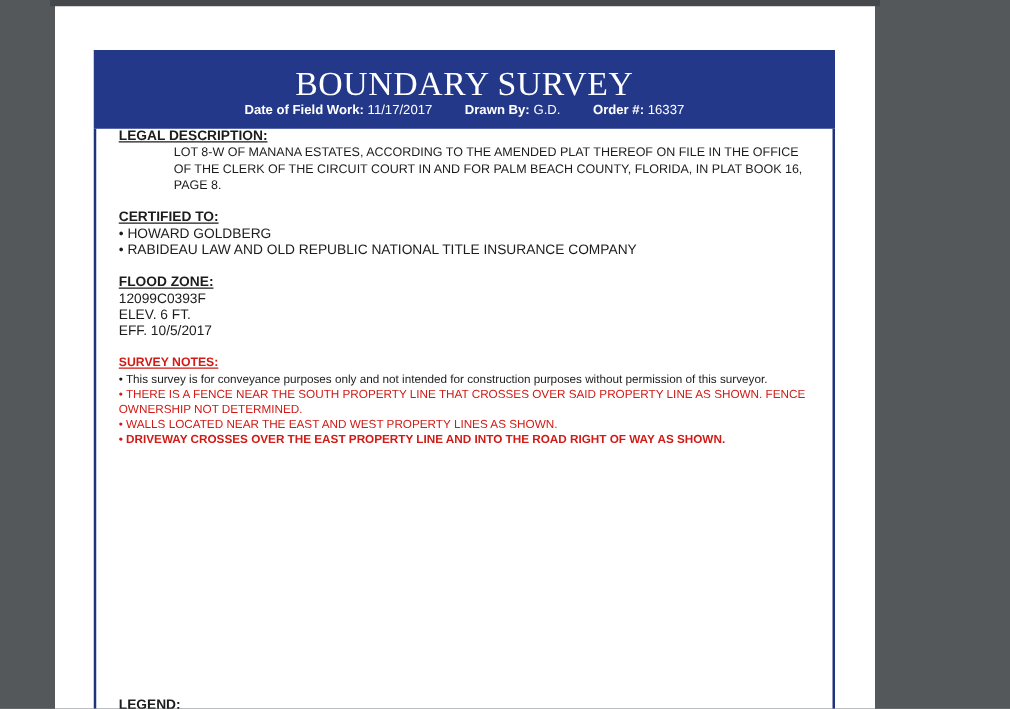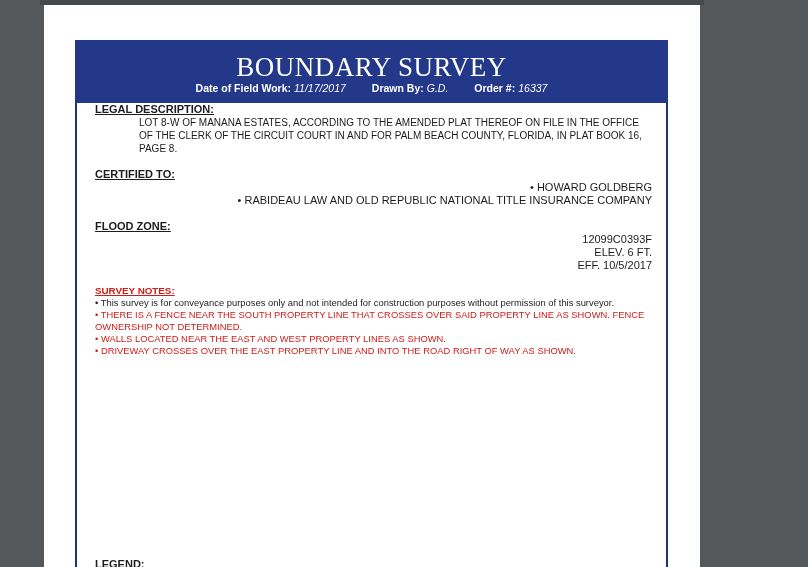--- a/index.html
+++ b/index.html
@@ -15,36 +15,36 @@
           background: #ffffff; }
 
   
   .band { position: absolute; left: 31px; top: 35px; width: 593px; height: 63px;
           background: var(--band, #24388a); color: #ffffff; text-align: center; }
   .doc-title { font-family: "Liberation Serif", "DejaVu Serif", serif;
                font-size: 27px; line-height: 27px; padding-top: 14px; letter-spacing: 0.5px; }
   .hfields { display: flex; justify-content: center; gap: 26px;
              font-size: 10.5px; line-height: 12px; margin-top: 1px; }
   .hfield .lbl { font-weight: bold; }
-  .hfield .val { font-weight: normal; margin-left: 3px; font-style: italic; }
+  .hfield .val { font-weight: normal; margin-left: 3px; }
   .addrbar { position: absolute; left: 2px; right: 2px; bottom: 3px; height: 20px;
              background: var(--tan, #b5ac90); color: #111111;
              font-size: 12.5px; font-weight: bold; line-height: 20px; letter-spacing: 0.4px; }
 
   
   .content { position: absolute; left: 31px; top: 98px; width: 593px; height: 464px;
              border-left: 2px solid var(--frame, #1f327e);
              border-right: 2px solid var(--frame, #1f327e);
              padding: 0 14px 0 18px; color: #1c1c1c; }
 
   .section { margin-bottom: 13px; }
   .sec-heading { font-size: 11px; line-height: 13px; font-weight: bold;
                  text-decoration: underline; }
   .sec-body { font-size: 10px; line-height: 13px; max-width: 562px; margin-left: 44px; }
-  .line { font-size: 11px; line-height: 13px; text-align: right; }
+  .line { font-size: 11px; line-height: 13px; }
 
   .notes .sec-heading { font-size: 9.8px; line-height: 12px; color: var(--red, #d01b16); }
   .note-line { font-size: 9.4px; line-height: 12px; max-width: 576px; }
 
   .legend { position: absolute; left: 18px; top: 455px; font-size: 11px; line-height: 13px;
             font-weight: bold; text-decoration: underline; color: #1c1c1c; }
 </style>
 </head>
 <body>
 
@@ -89,21 +89,21 @@
           </div>
       </div>
 
       <div class="section notes">
         <div class="sec-heading">SURVEY NOTES:</div>
         <div>
 
         <div class="note-line" style="color: rgb(28, 28, 28);">• This survey is for conveyance purposes only and not intended for construction purposes without permission of this surveyor.</div>
             <div class="note-line" style="color: rgb(208, 27, 22);">• THERE IS A FENCE NEAR THE SOUTH PROPERTY LINE THAT CROSSES OVER SAID PROPERTY LINE AS SHOWN. FENCE OWNERSHIP NOT DETERMINED.</div>
             <div class="note-line" style="color: rgb(208, 27, 22);">• WALLS LOCATED NEAR THE EAST AND WEST PROPERTY LINES AS SHOWN.</div>
-            <div class="note-line" style="color: rgb(208, 27, 22);">• DRIVEWAY CROSSES OVER THE EAST PROPERTY LINE AND INTO THE ROAD RIGHT OF WAY AS SHOWN.</div>
+            <div class="note-line" style="color: rgb(208, 27, 22); font-weight: bold;">• DRIVEWAY CROSSES OVER THE EAST PROPERTY LINE AND INTO THE ROAD RIGHT OF WAY AS SHOWN.</div>
           </div>
       </div>
 
       <div class="legend">LEGEND:</div>
     </div>
 
   </div>
 </div>
 
 </body></html>

